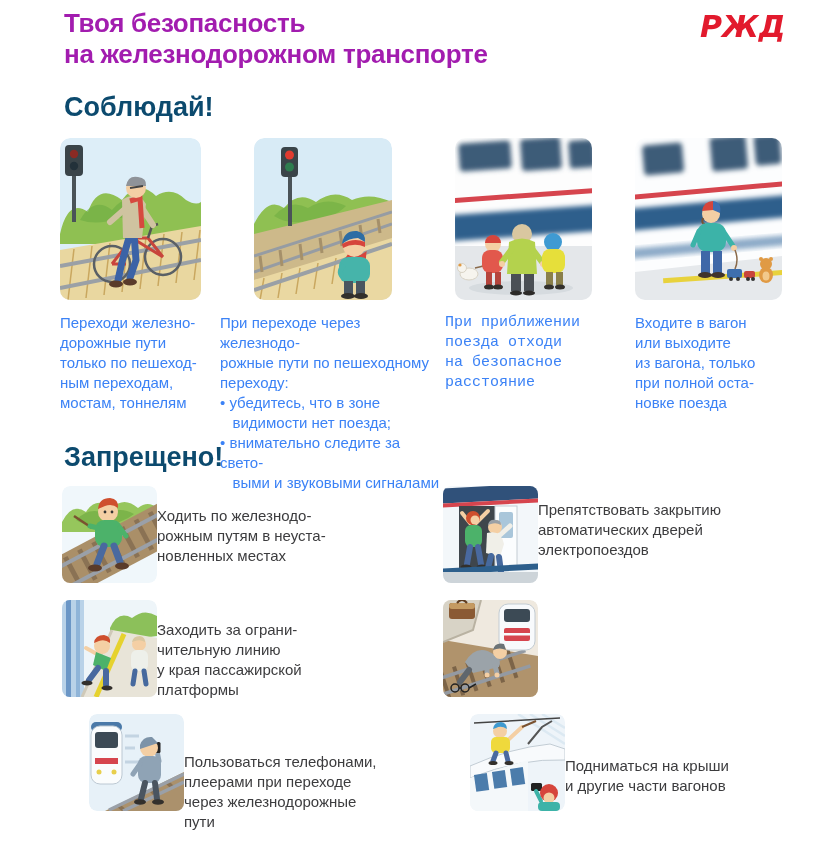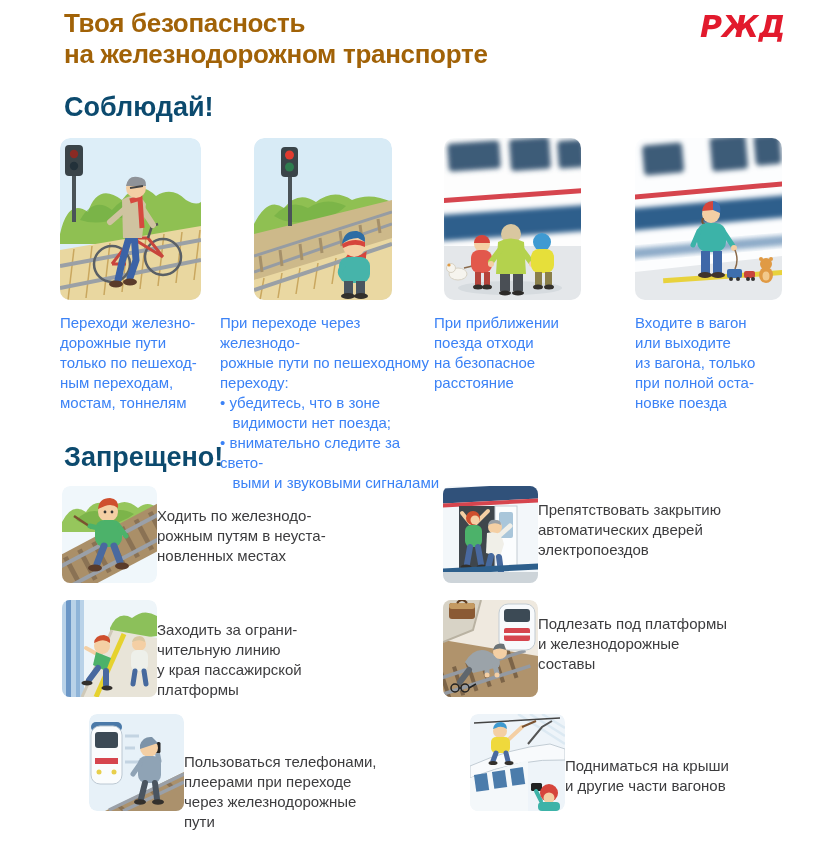--- a/index.html
+++ b/index.html
@@ -1,29 +1,29 @@
 <!DOCTYPE html>
 <html><head>
 <meta charset="utf-8">
 <style>
   html,body{margin:0;padding:0;background:#ffffff;}
   body{width:822px;height:854px;position:relative;font-family:"Liberation Sans",sans-serif;overflow:hidden;}
   .abs{position:absolute;}
-  .title{left:64px;top:8px;font-size:26px;line-height:31px;font-weight:700;color:#a16207;letter-spacing:-0.3px;white-space:pre-line;}
+  .title{left:64px;top:8px;font-size:26px;line-height:31px;font-weight:700;color:#a21caf;letter-spacing:-0.3px;white-space:pre-line;}
   .logo{left:698px;top:6px;}
   .sec-heading{font-size:27px;font-weight:700;color:#0c4a6e;}
   .h-follow{left:64px;top:92px;}
   .h-forbidden{left:64px;top:442px;}
   .panel{top:138px;}
   .panel svg{display:block;border-radius:10px;}
   .caption{margin-top:13px;font-size:15px;line-height:20px;color:#3b82f6;white-space:pre-line;}
   .p1{left:60px;width:166px;}
   .p2{left:220px;width:224px;}
   .p2 svg{margin-left:34px;}
-  .p3{left:434px;width:166px;}
+  .p3{left:445px;width:166px;font-family:Liberation Mono, monospace;}
   .p3 svg{margin-left:10px;}
   .p4{left:635px;width:172px;}
   .f-item{display:flex;}
   .f-item svg{flex:0 0 auto;display:block;border-radius:8px;}
   .fcap{font-size:15px;line-height:20px;color:#3c3c3e;white-space:pre-line;}
   .c-left{left:62px;width:340px;}
   .c-right{left:443px;width:365px;}
   .r1{top:486px;} .r2{top:600px;} .r3{top:714px;padding-left:27px;}
   .pt20{padding-top:20px;} .pt14{padding-top:14px;} .pt38{padding-top:38px;} .pt42{padding-top:42px;}
 </style>
@@ -360,23 +360,20 @@
     <path d="M50 58 L54 73 M44 59 L44 73" stroke="#9ba3a9" stroke-width="5" stroke-linecap="round"></path>
     <circle cx="54" cy="75" r="2.5" fill="#f4cfa4"></circle>
       <circle cx="44" cy="75" r="2.5" fill="#f4cfa4"></circle>
     <path d="M26 70 L17 82" stroke="#5f666d" stroke-width="6" stroke-linecap="round"></path>
     <g stroke="#222" stroke-width="1.5" fill="none">
       <circle cx="12" cy="88" r="4"></circle>
         <circle cx="22" cy="88" r="4"></circle>
       <path d="M16 88 L18 88 M26 88 L33 84"></path>
     </g>
   </svg>
-  <div class="fcap pt14">Подлезать под платформы
-и железнодорожные
-составы</div>
 </div>
 
 <div class="abs f-item c-left r3">
   <svg width="95" height="97" viewBox="0 0 95 97">
     <rect width="95" height="97" rx="8" fill="#e7f1f8"></rect>
     <polygon points="16,97 95,58 95,97" fill="#ab916c"></polygon>
     <g stroke="#8a7254" stroke-width="4">
       <path d="M30 92 L36 97"></path>
         <path d="M46 84 L52 90"></path>
         <path d="M62 76 L68 82"></path>

